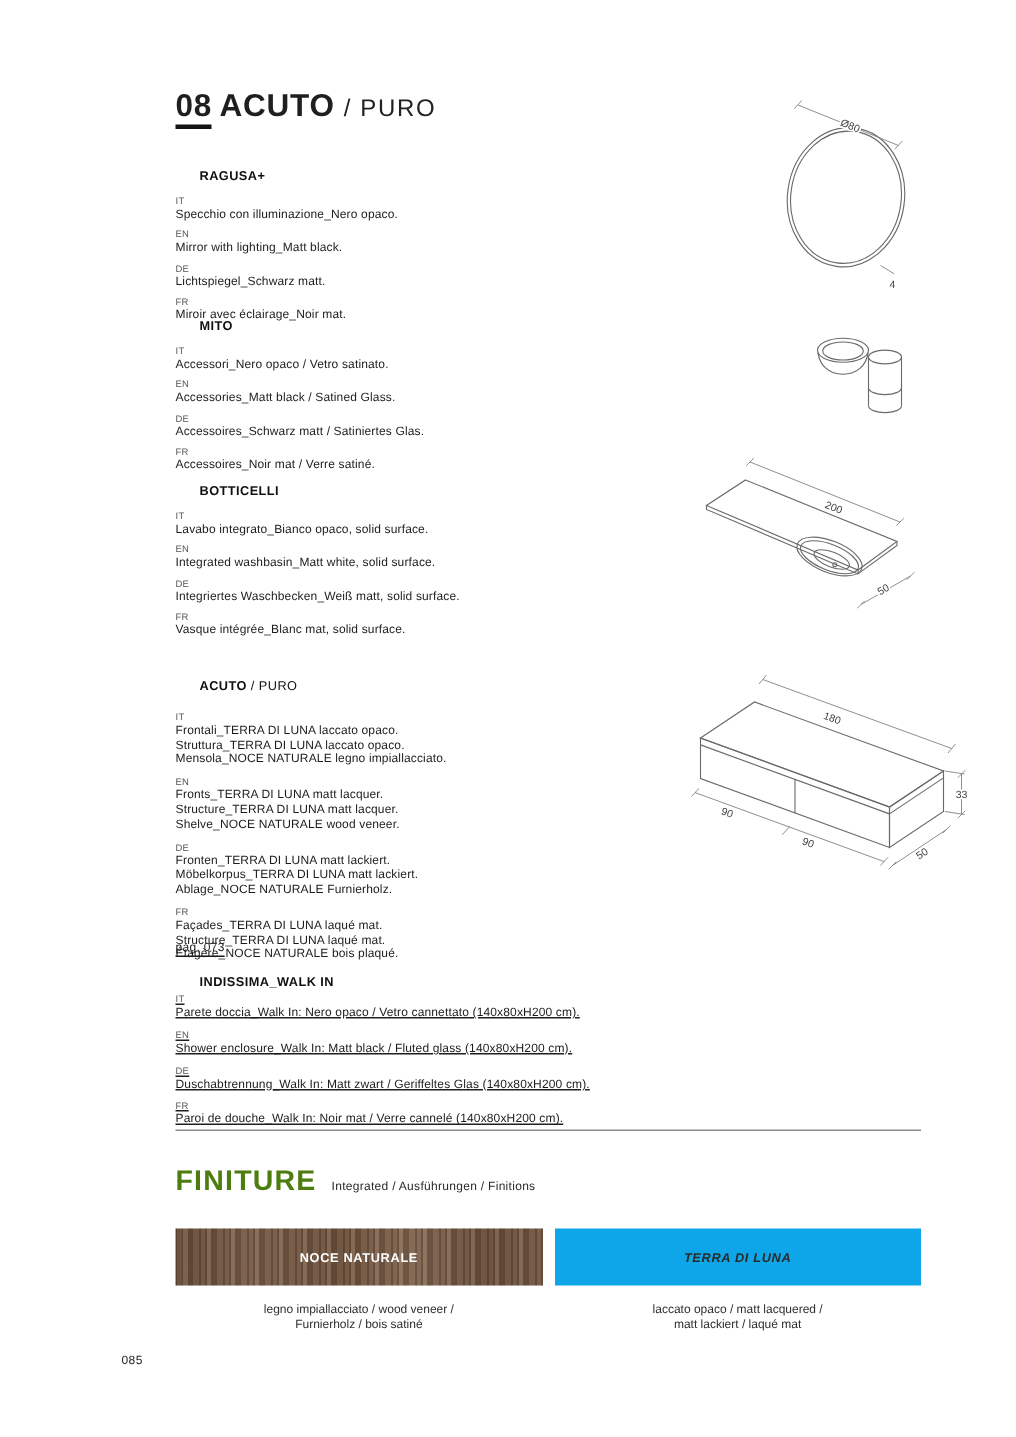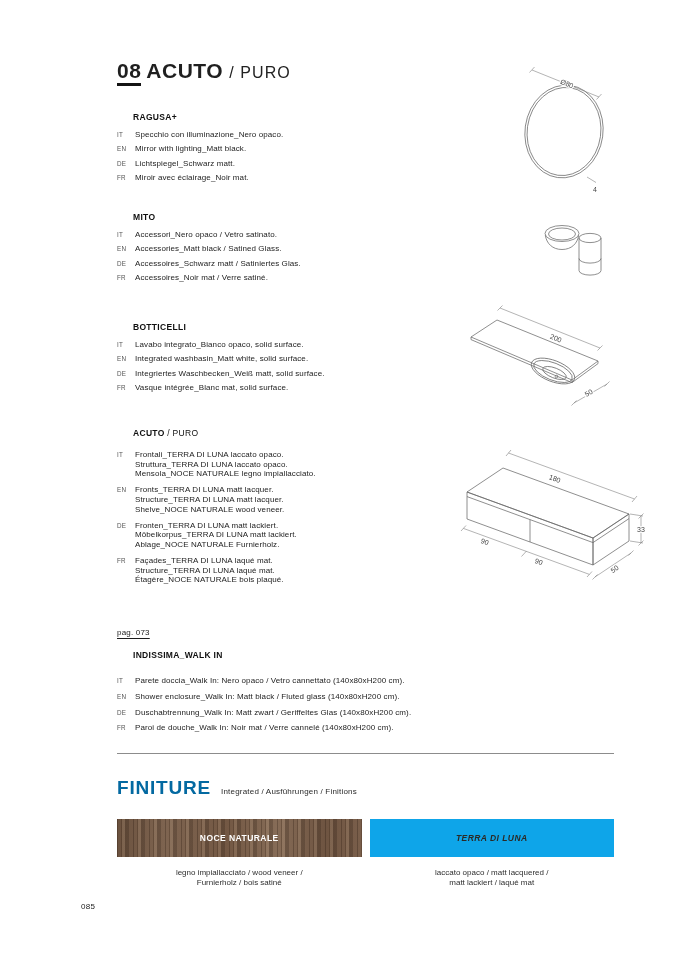--- a/index.html
+++ b/index.html
@@ -12,34 +12,34 @@
   .t-index { font-size: 21px; font-weight: 700; letter-spacing: .5px; line-height: 1;
              border-bottom: 3px solid #141414; padding-bottom: 2px; }
   .t-name  { font-size: 21px; font-weight: 700; letter-spacing: .5px; line-height: 1; margin-left: 5px; }
   .t-variant { font-size: 16px; font-weight: 400; letter-spacing: 1.1px; line-height: 1; margin-left: 6px; color: #222; }
 
   
   .prod { position: absolute; left: 117px; width: 360px; }
   .sec-h { font-size: 8.5px; font-weight: 700; letter-spacing: .3px; color: #101010; padding-left: 16px; }
   .sec-h .sfx { font-weight: 400; }
   .rows { margin-top: 8px; }
-  .lrow { display: flex; margin-bottom: 4.8px; }
+  .lrow { display: flex; margin-bottom: 4.8px; flex-direction: column; }
   .lang { width: 18px; flex: none; font-size: 6.3px; color: #555; padding-top: 1px; letter-spacing: .2px; }
   .dline { font-size: 8px; line-height: 9.6px; letter-spacing: .1px; color: #1c1c1c; white-space: nowrap; }
   .multi .rows { margin-top: 12px; }
   .multi .lrow { margin-bottom: 6.6px; }
-  .walkin .rows { margin-top: 16px; }
+  .walkin .rows { margin-top: 3px; text-decoration: underline; }
   .walkin .lrow { margin-bottom: 6.2px; }
   .pref { display: inline-block; font-size: 8px; color: #1c1c1c; letter-spacing: .2px;
           text-decoration: underline; text-underline-offset: 2.5px; margin-bottom: 13px; }
 
   
   .rule { position: absolute; left: 117px; top: 753px; width: 497px; border-top: 1px solid #8c8c8c; }
   .fin-head { position: absolute; left: 117px; top: 777px; display: flex; align-items: baseline; }
-  .fin-title { font-size: 19px; font-weight: 700; letter-spacing: .8px; color: #0369a1; }
+  .fin-title { font-size: 19px; font-weight: 700; letter-spacing: .8px; color: #4d7c0f; }
   .fin-sub { font-size: 8px; color: #2a2a2a; margin-left: 10px; letter-spacing: .2px; }
   .swatches { position: absolute; left: 117px; top: 819px; width: 497px; display: flex; gap: 8px; }
   .finish { flex: 1; display: flex; flex-direction: column; }
   .chip { height: 38px; display: flex; align-items: center; justify-content: center; }
   .chip.wood {
     background:
       repeating-linear-gradient(90deg, rgba(35,20,10,.28) 0 1px, rgba(0,0,0,0) 1px 4px,
         rgba(55,35,20,.30) 4px 5px, rgba(255,228,195,.10) 5px 8px,
         rgba(28,16,8,.22) 8px 12px, rgba(0,0,0,0) 12px 16px),
       linear-gradient(90deg, #6b523f, #7e6450 20%, #735844 45%, #866c57 65%, #6e5441 85%, #7a5f4b);
@@ -152,21 +152,21 @@
       </div>
       <div class="lrow">
         <span class="lang">FR</span>
         <div class="lines">
             <div class="dline">Vasque intégrée_Blanc mat, solid surface.</div>
           </div>
       </div>
     </div>
   </section>
 
-  <section class="prod multi" style="top:428px">
+  <section class="prod multi" style="top:452px">
     <h3 class="sec-h"><span>ACUTO</span><span class="sfx"> / PURO</span></h3>
     <div class="rows">
       <div class="lrow">
         <span class="lang">IT</span>
         <div class="lines">
           <div class="dline">Frontali_TERRA DI LUNA laccato opaco.</div>
           <div class="dline">Struttura_TERRA DI LUNA laccato opaco.</div>
           <div class="dline">Mensola_NOCE NATURALE legno impiallacciato.</div>
         </div>
       </div>

